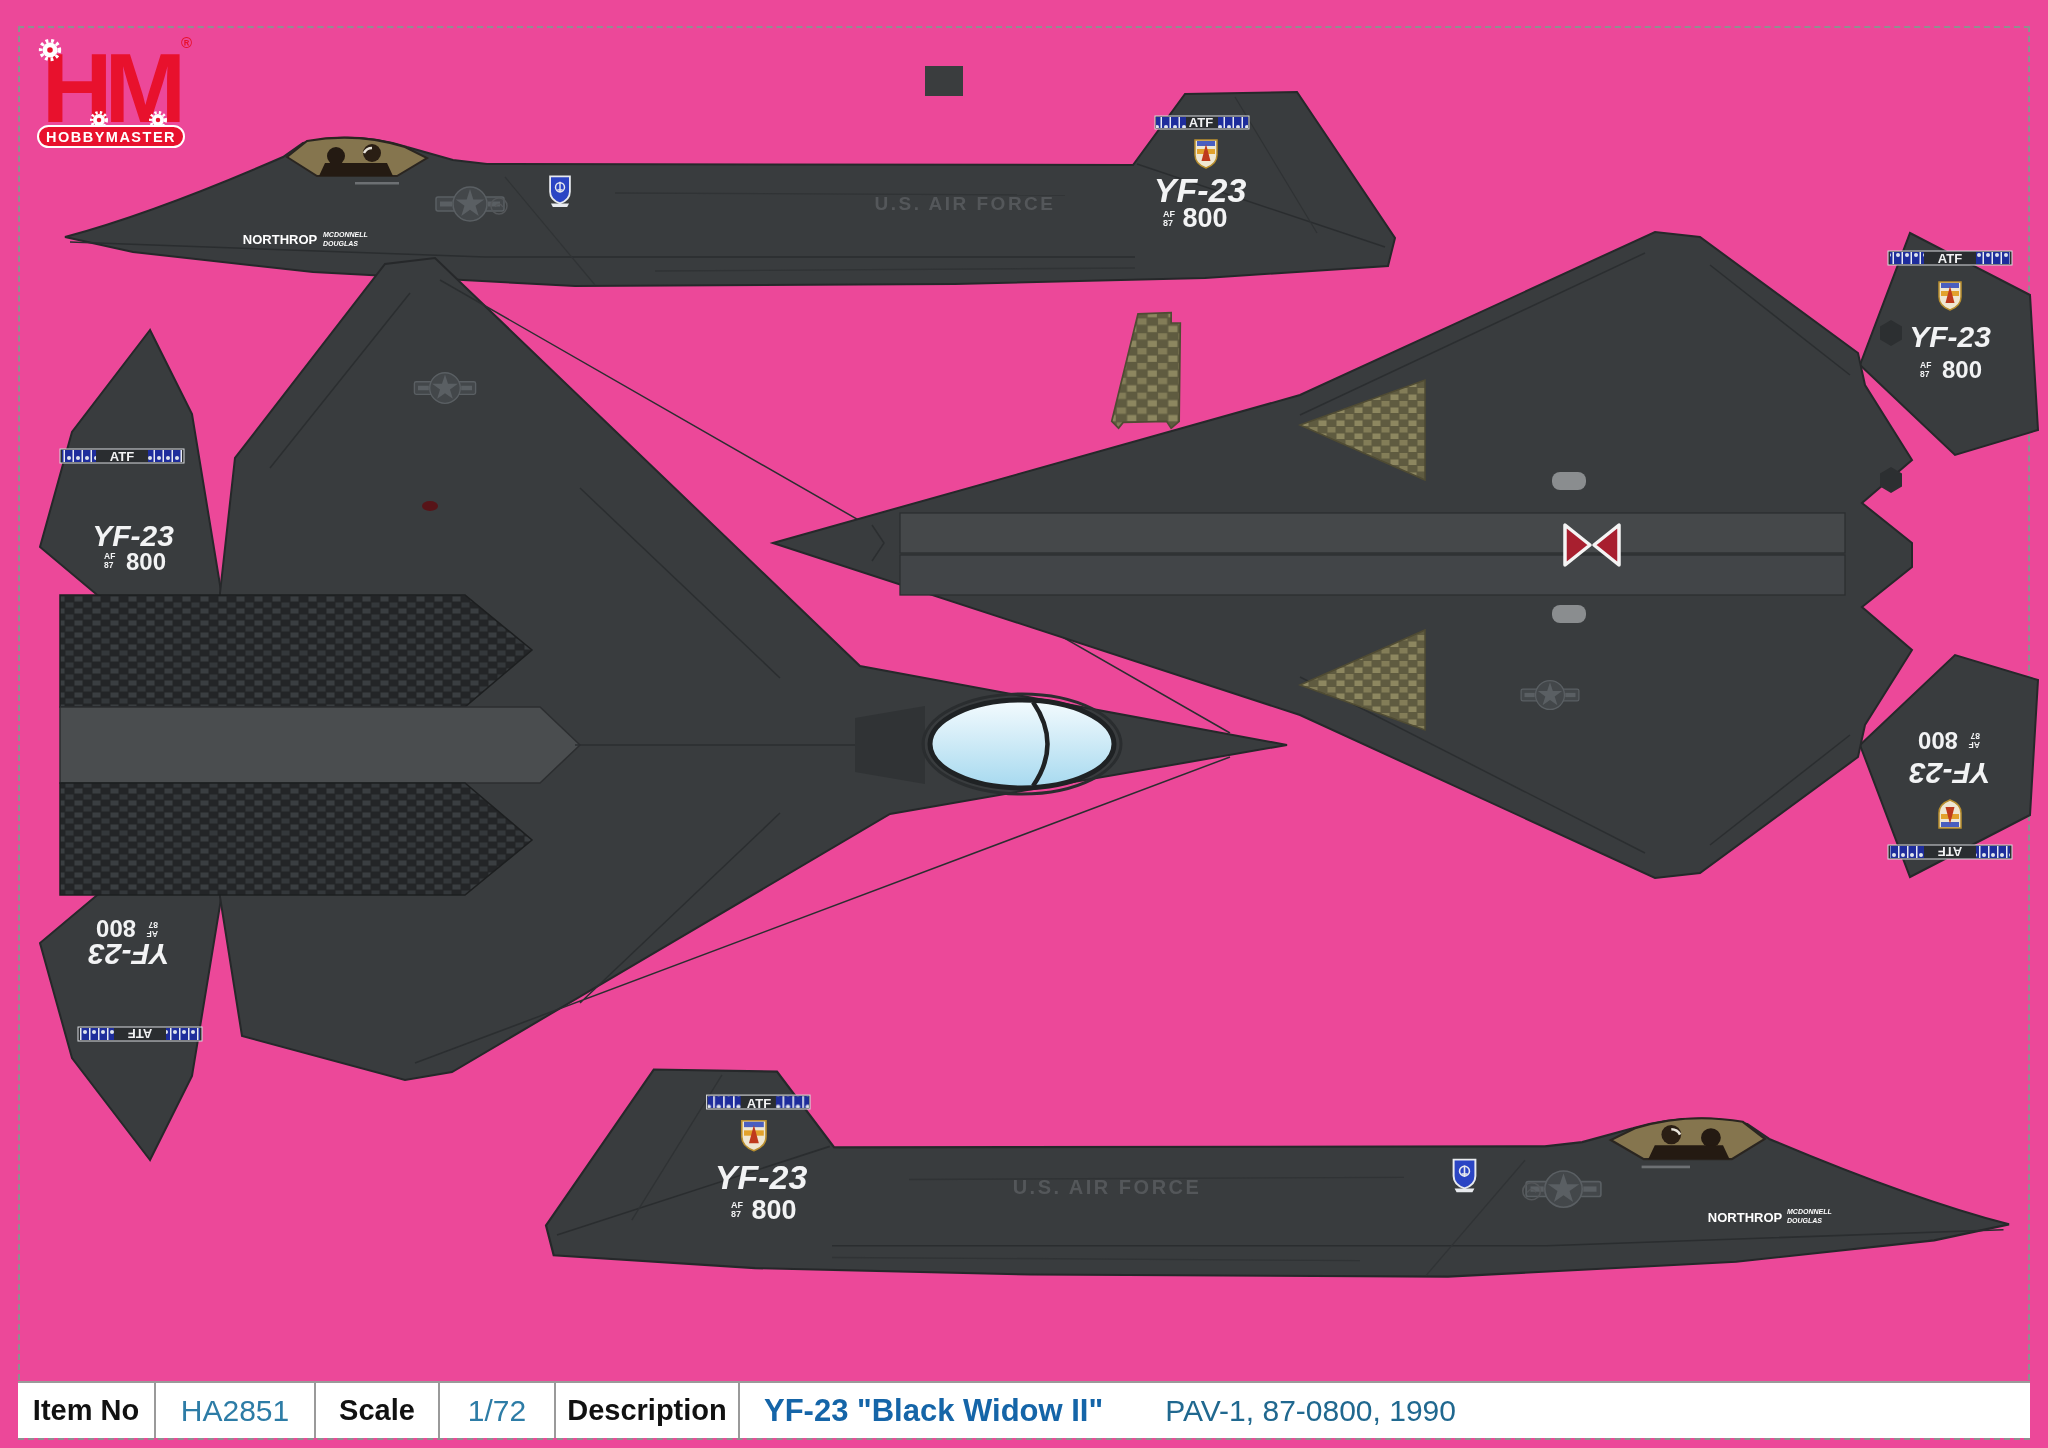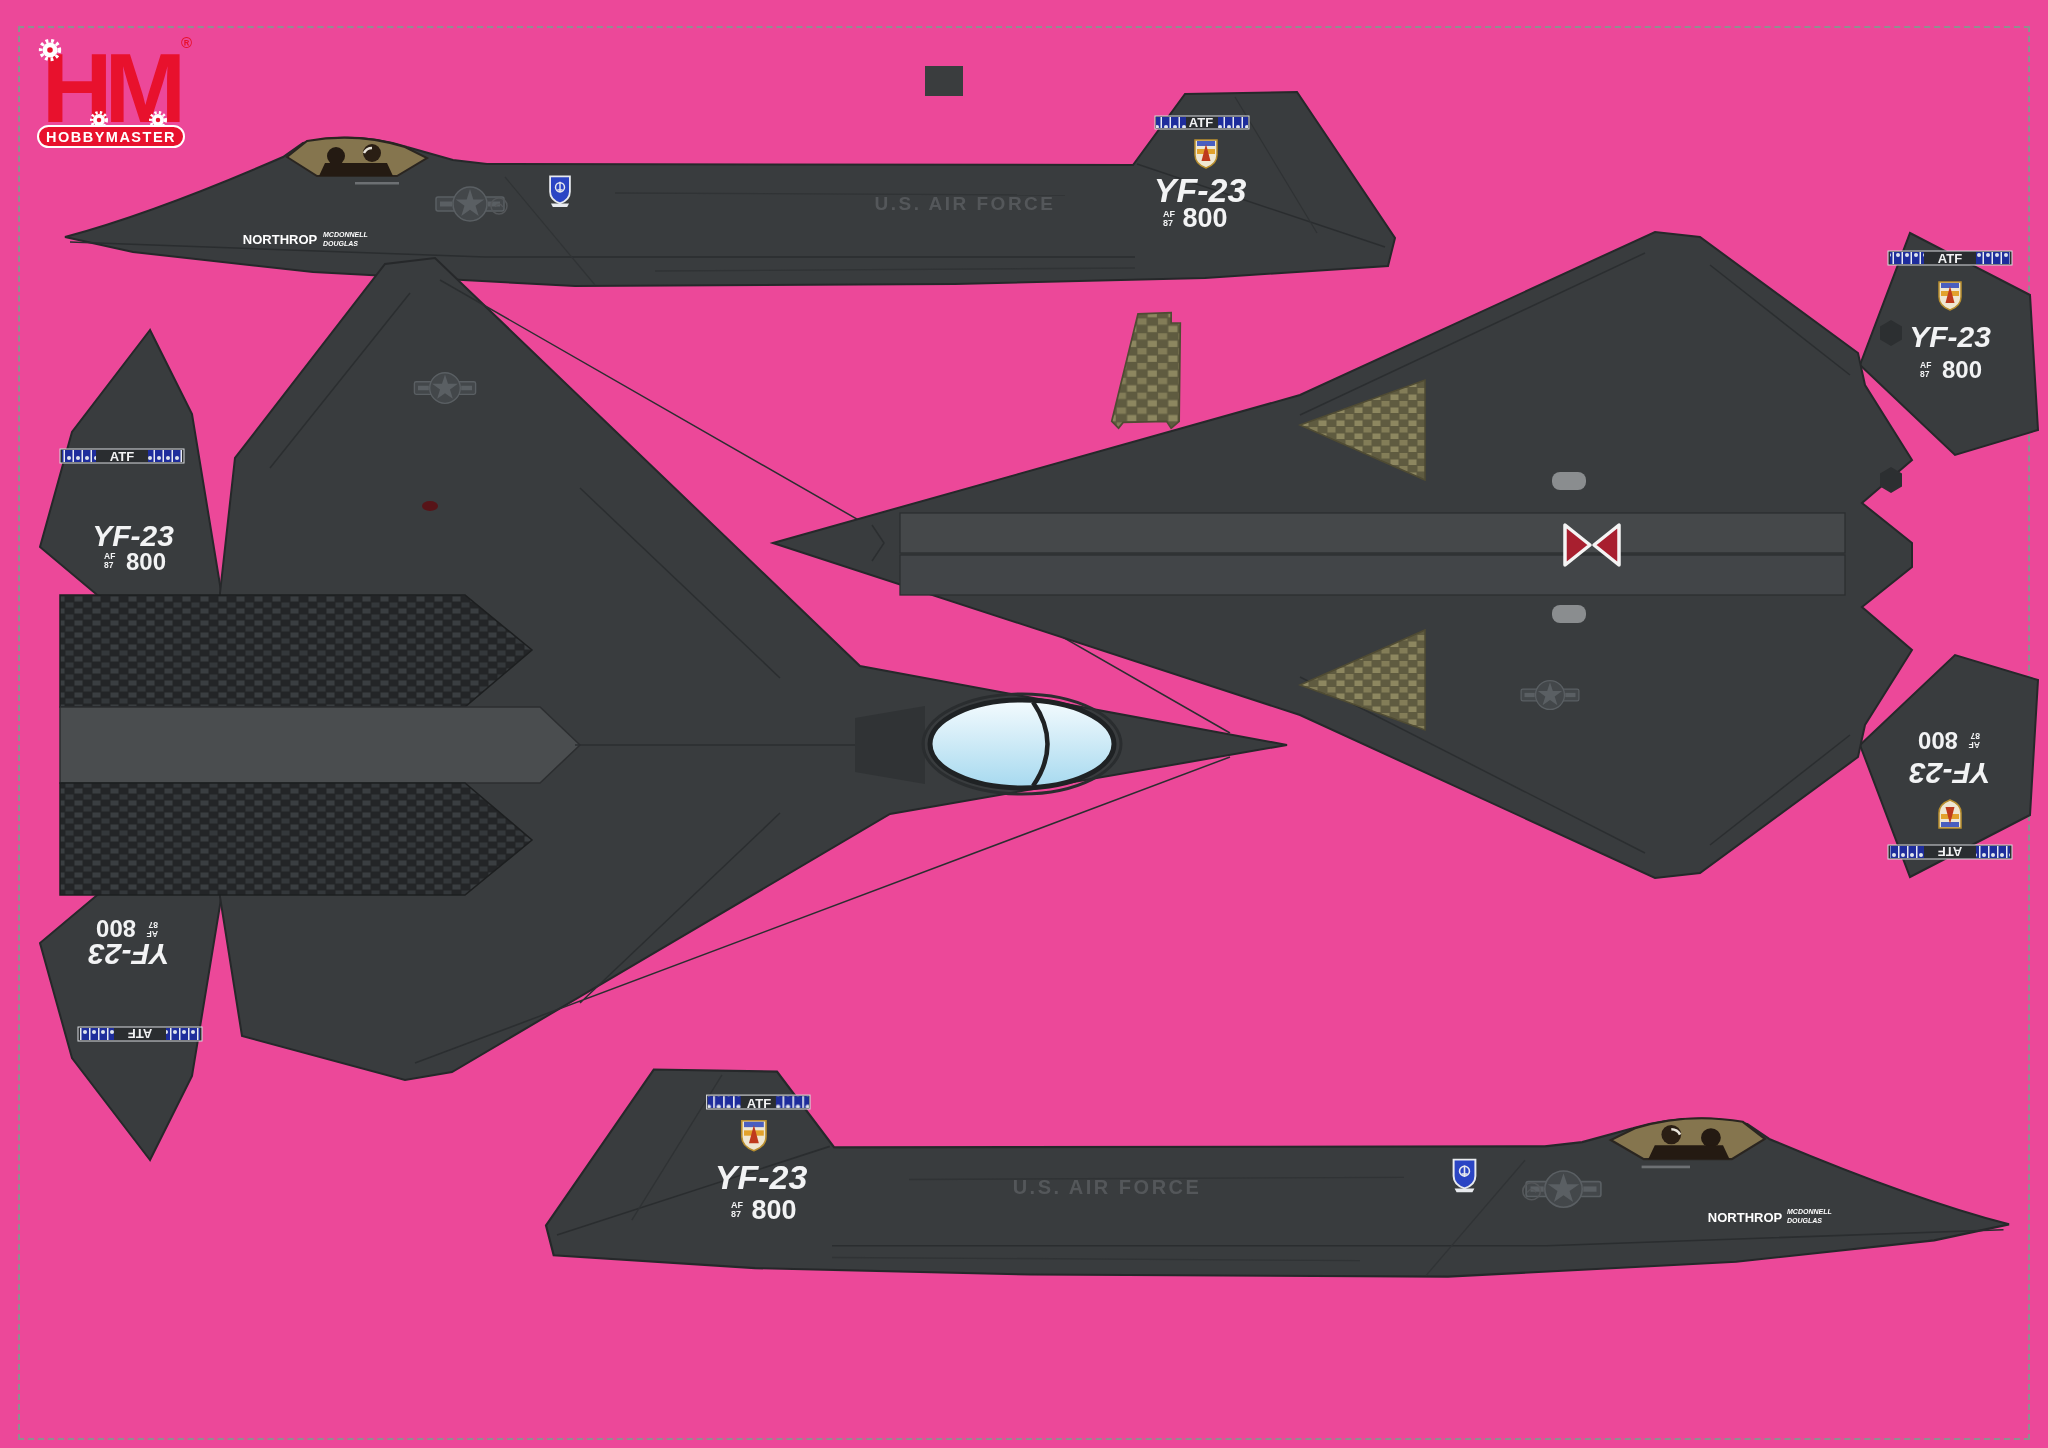--- a/index.html
+++ b/index.html
@@ -238,13 +238,24 @@
     <text class="w b i" style="font-size:34px" text-anchor="middle" x="221" y="127">YF-23</text>
     <text class="w b" style="font-size:9px" x="191" y="146">AF</text>
     <text class="w b" style="font-size:9px" x="191" y="155">87</text>
     <text class="w b" style="font-size:27px" text-anchor="middle" x="234" y="157">800</text>
     <text class="usaf" style="font-size:20px" text-anchor="middle" x="567" y="132">U.S. AIR FORCE</text>
     <text class="mk1" text-anchor="middle" x="1205" y="160">NORTHROP</text>
     <text class="mk2" x="1247" y="152">MCDONNELL</text>
     <text class="mk2" x="1247" y="161">DOUGLAS</text>
   </svg>
 
+  <div class="abs spec">
+    <div class="cell lab" style="width:138px">Item No</div>
+    <div class="cell val" style="width:160px">HA2851</div>
+    <div class="cell lab" style="width:124px">Scale</div>
+    <div class="cell val" style="width:116px">1/72</div>
+    <div class="cell lab" style="width:184px">Description</div>
+    <div class="cell desc-cell">
+      <span class="desc-main">YF-23 "Black Widow II"</span>
+      <span class="desc-sub">PAV-1, 87-0800, 1990</span>
+    </div>
+  </div>
 </div>
 
 </body></html>

